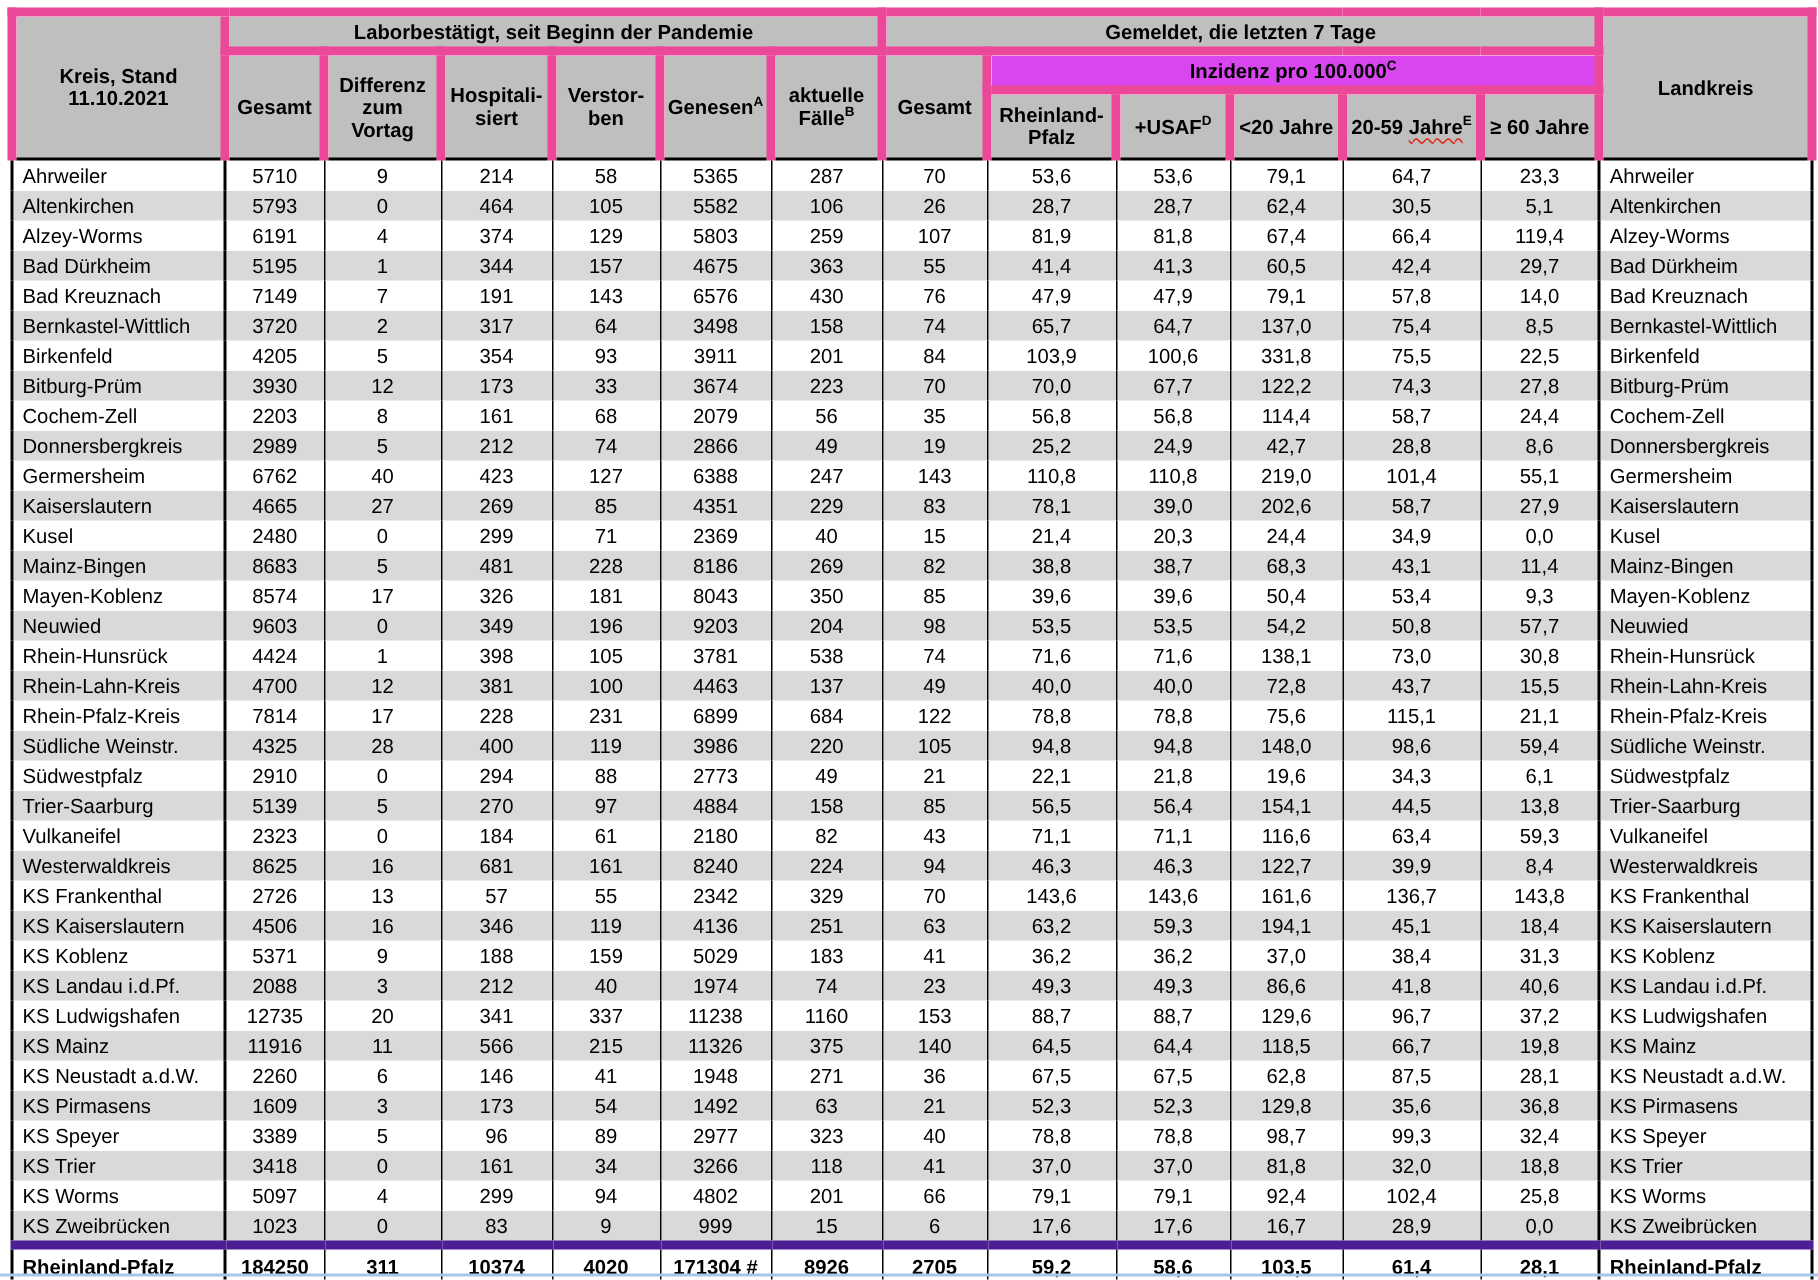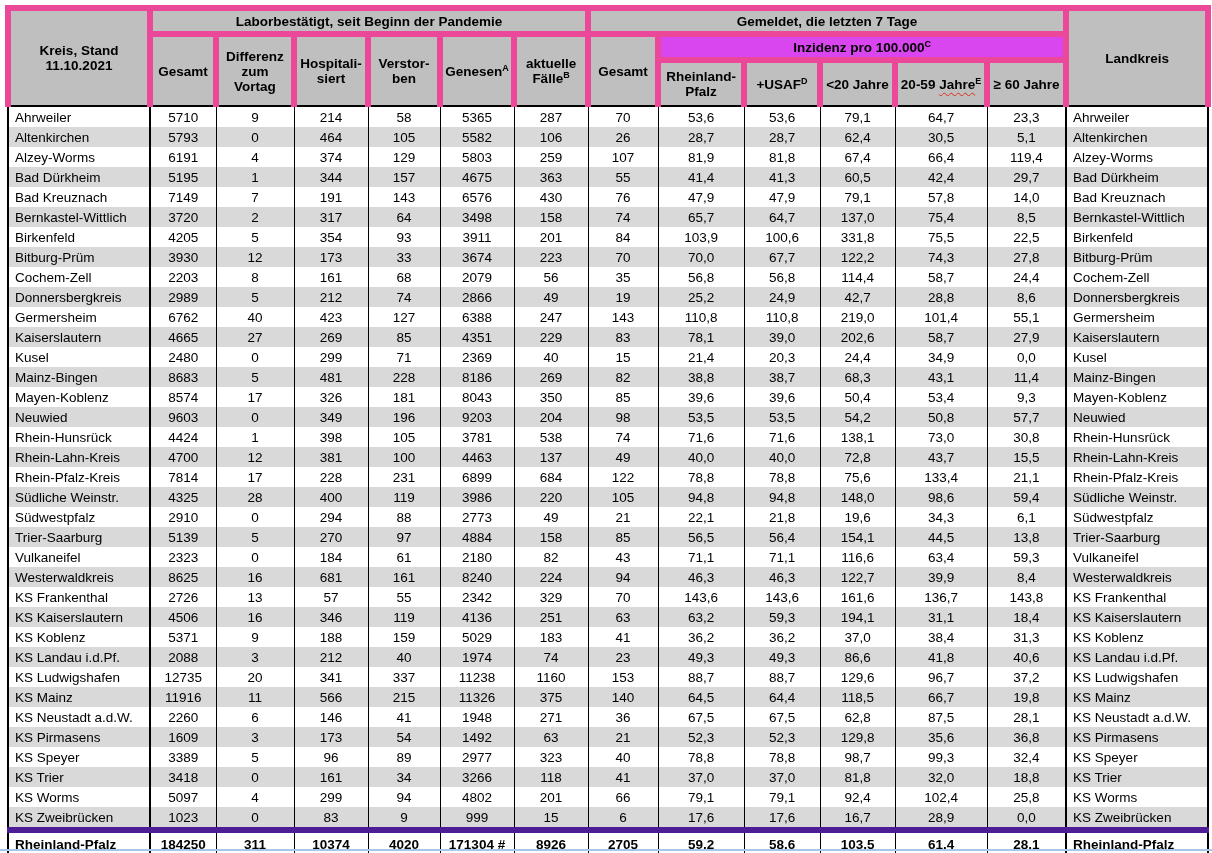--- a/index.html
+++ b/index.html
@@ -442,21 +442,21 @@
           <td class="num-col" data-name="value-cell">7814</td>
           <td class="num-col" data-name="value-cell">17</td>
           <td class="num-col" data-name="value-cell">228</td>
           <td class="num-col" data-name="value-cell">231</td>
           <td class="num-col" data-name="value-cell">6899</td>
           <td class="num-col" data-name="value-cell">684</td>
           <td class="num-col" data-name="value-cell">122</td>
           <td class="num-col" data-name="value-cell">78,8</td>
           <td class="num-col" data-name="value-cell">78,8</td>
           <td class="num-col" data-name="value-cell">75,6</td>
-          <td class="num-col" data-name="value-cell">133,4</td>
+          <td class="num-col" data-name="value-cell">115,1</td>
           <td class="num-col" data-name="value-cell">21,1</td>
           <td class="name-col" data-name="landkreis-cell">Rhein-Pfalz-Kreis</td>
         </tr>
         <tr data-name="table-row">
           <td class="name-col" data-name="kreis-cell">Südliche Weinstr.</td>
           <td class="num-col" data-name="value-cell">4325</td>
           <td class="num-col" data-name="value-cell">28</td>
           <td class="num-col" data-name="value-cell">400</td>
           <td class="num-col" data-name="value-cell">119</td>
           <td class="num-col" data-name="value-cell">3986</td>
@@ -554,21 +554,21 @@
           <td class="num-col" data-name="value-cell">4506</td>
           <td class="num-col" data-name="value-cell">16</td>
           <td class="num-col" data-name="value-cell">346</td>
           <td class="num-col" data-name="value-cell">119</td>
           <td class="num-col" data-name="value-cell">4136</td>
           <td class="num-col" data-name="value-cell">251</td>
           <td class="num-col" data-name="value-cell">63</td>
           <td class="num-col" data-name="value-cell">63,2</td>
           <td class="num-col" data-name="value-cell">59,3</td>
           <td class="num-col" data-name="value-cell">194,1</td>
-          <td class="num-col" data-name="value-cell">31,1</td>
+          <td class="num-col" data-name="value-cell">45,1</td>
           <td class="num-col" data-name="value-cell">18,4</td>
           <td class="name-col" data-name="landkreis-cell">KS Kaiserslautern</td>
         </tr>
         <tr data-name="table-row">
           <td class="name-col" data-name="kreis-cell">KS Koblenz</td>
           <td class="num-col" data-name="value-cell">5371</td>
           <td class="num-col" data-name="value-cell">9</td>
           <td class="num-col" data-name="value-cell">188</td>
           <td class="num-col" data-name="value-cell">159</td>
           <td class="num-col" data-name="value-cell">5029</td>

